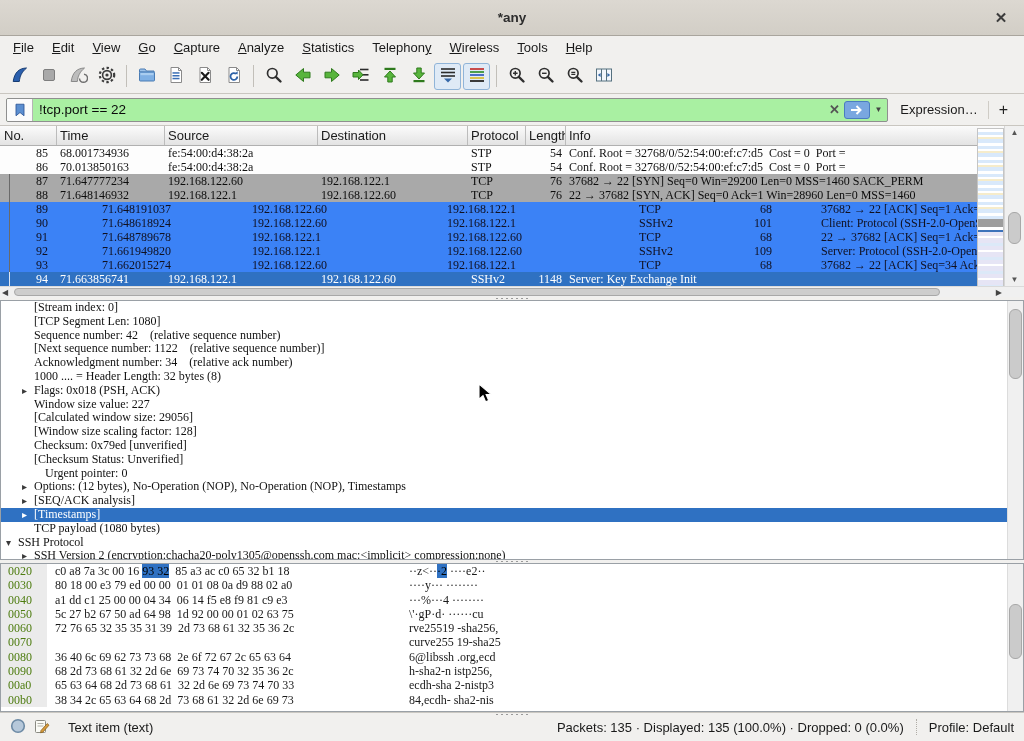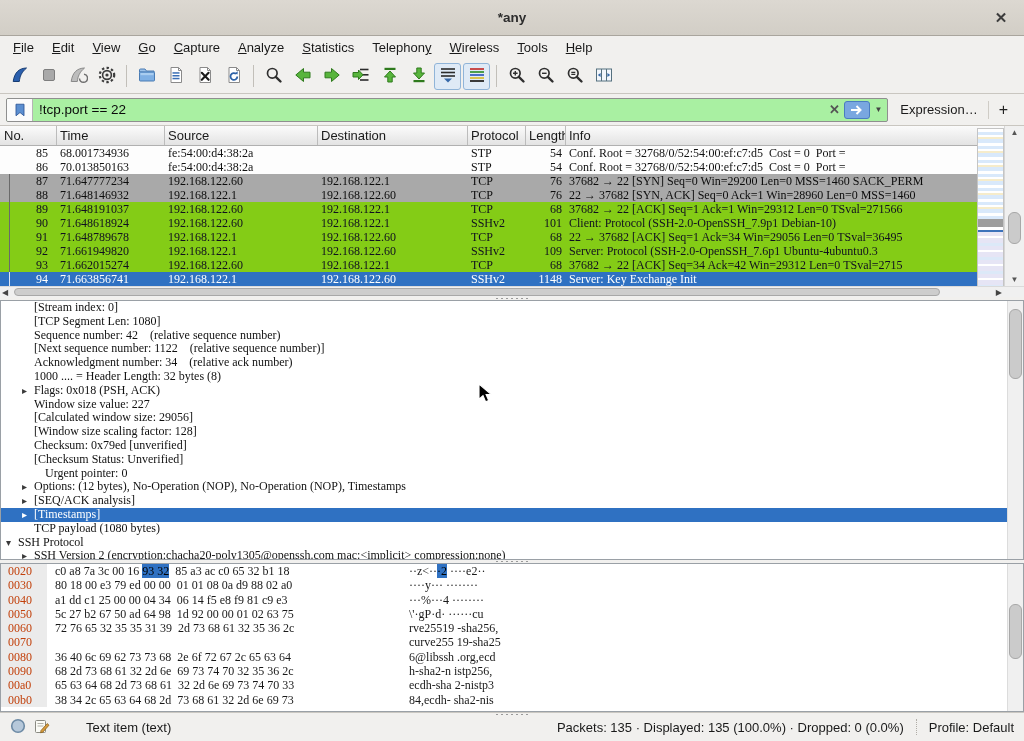--- a/index.html
+++ b/index.html
@@ -50,21 +50,21 @@
   
   #plist-header { position:absolute; left:0; top:126px; width:1004px; height:20px;
     background:linear-gradient(#fbfbfb,#e3e3e3); border-bottom:1px solid #b0b0b0;
     display:flex; font-size:13px; }
   .hcell { border-right:1px solid #bcbcbc; padding-top:2px; white-space:nowrap; overflow:hidden; }
   #plist-rows { position:absolute; left:0; top:146px; width:977px; height:140px;
     background:#fdfdfd; overflow:hidden; }
   .prow { height:14px; display:flex; font-size:12px; line-height:14px; white-space:pre; position:relative; }
   .prow.default  { background:#fdfdfd; color:#111; }
   .prow.gray     { background:#a9a9a9; color:#0c0c0c; }
-  .prow.lavender { background:#84cc16; color:#101020; }
+  .prow.lavender { background:#3b82f6; color:#101020;gap:42px; }
   .prow.selected { background:#2f71c2; color:#ffffff; }
   .c-no   { flex:0 0 57px; text-align:right; padding-right:9px; }
   .c-time { flex:0 0 108px; padding-left:3px; }
   .c-src  { flex:0 0 153px; padding-left:3px; }
   .c-dst  { flex:0 0 150px; padding-left:3px; }
   .c-pro  { flex:0 0 58px; padding-left:3px; }
   .c-len  { flex:0 0 40px; text-align:right; padding-right:4px; }
   .c-info { flex:1; padding-left:3px; overflow:hidden; }
   .h-no   { flex:0 0 57px; padding-left:4px; }
   .h-time { flex:0 0 108px; padding-left:3px; }
@@ -108,34 +108,34 @@
   .dline.sel { background:#2f71c2; color:#ffffff; }
   .dline.sel .arr { color:#ffffff; }
   #details-vscroll { left:1007px; top:301px; height:258px; position:absolute; width:16px;
     background:#f0f0f0; border-left:1px solid #dcdcdc; }
 
   
   #splitter2 { position:absolute; left:0; top:560px; width:1024px; height:3px; background:#f1f0ee; }
   #hex-pane { position:absolute; left:0; top:563px; width:1024px; height:149px;
     background:#ffffff; border:1px solid #9aa0a6; overflow:hidden; }
   .hexrow { height:14.3px; line-height:14.3px; font-size:12px; white-space:pre; position:relative; }
-  .hx-off { display:inline-block; width:46px; background:#ebebeb; color:#c2410c; padding-left:7px; height:14.3px; }
+  .hx-off { display:inline-block; width:46px; background:#ebebeb; color:#4d7c0f; padding-left:7px; height:14.3px; }
   .hx-hex { position:absolute; left:54px; top:0; color:#191919; }
   .hx-asc { position:absolute; left:408px; top:0; color:#191919; }
   .hx-sel { background:#2f71c2; color:#000000; }
   #hex-vscroll { left:1007px; top:564px; height:147px; position:absolute; width:16px;
     background:#f0f0f0; border-left:1px solid #dcdcdc; }
 
   
   #statusbar { position:absolute; left:0; top:712px; width:1024px; height:29px;
     background:#f1f0ee; border-top:1px solid #cac7c1; display:flex; align-items:center; padding:0 10px; }
   #statusbar .grip2 { position:absolute; left:496px; top:1px; width:32px; height:1px;
     background:repeating-linear-gradient(90deg,#9a9a9a 0 2px,transparent 2px 5px); }
   #status-left { display:flex; align-items:center; gap:8px; }
-  #status-text { margin-left:36px; }
+  #status-text { margin-left:18px; }
   #status-right { margin-left:auto; display:flex; align-items:center; }
   .ssep { width:1px; height:16px; background:transparent;
     border-left:1px dotted #b0ada7; margin:0 12px; }
 
   #cursor { position:absolute; left:478px; top:383px; z-index:50; }
 </style>
 </head>
 <body>
 
 <div id="titlebar">

